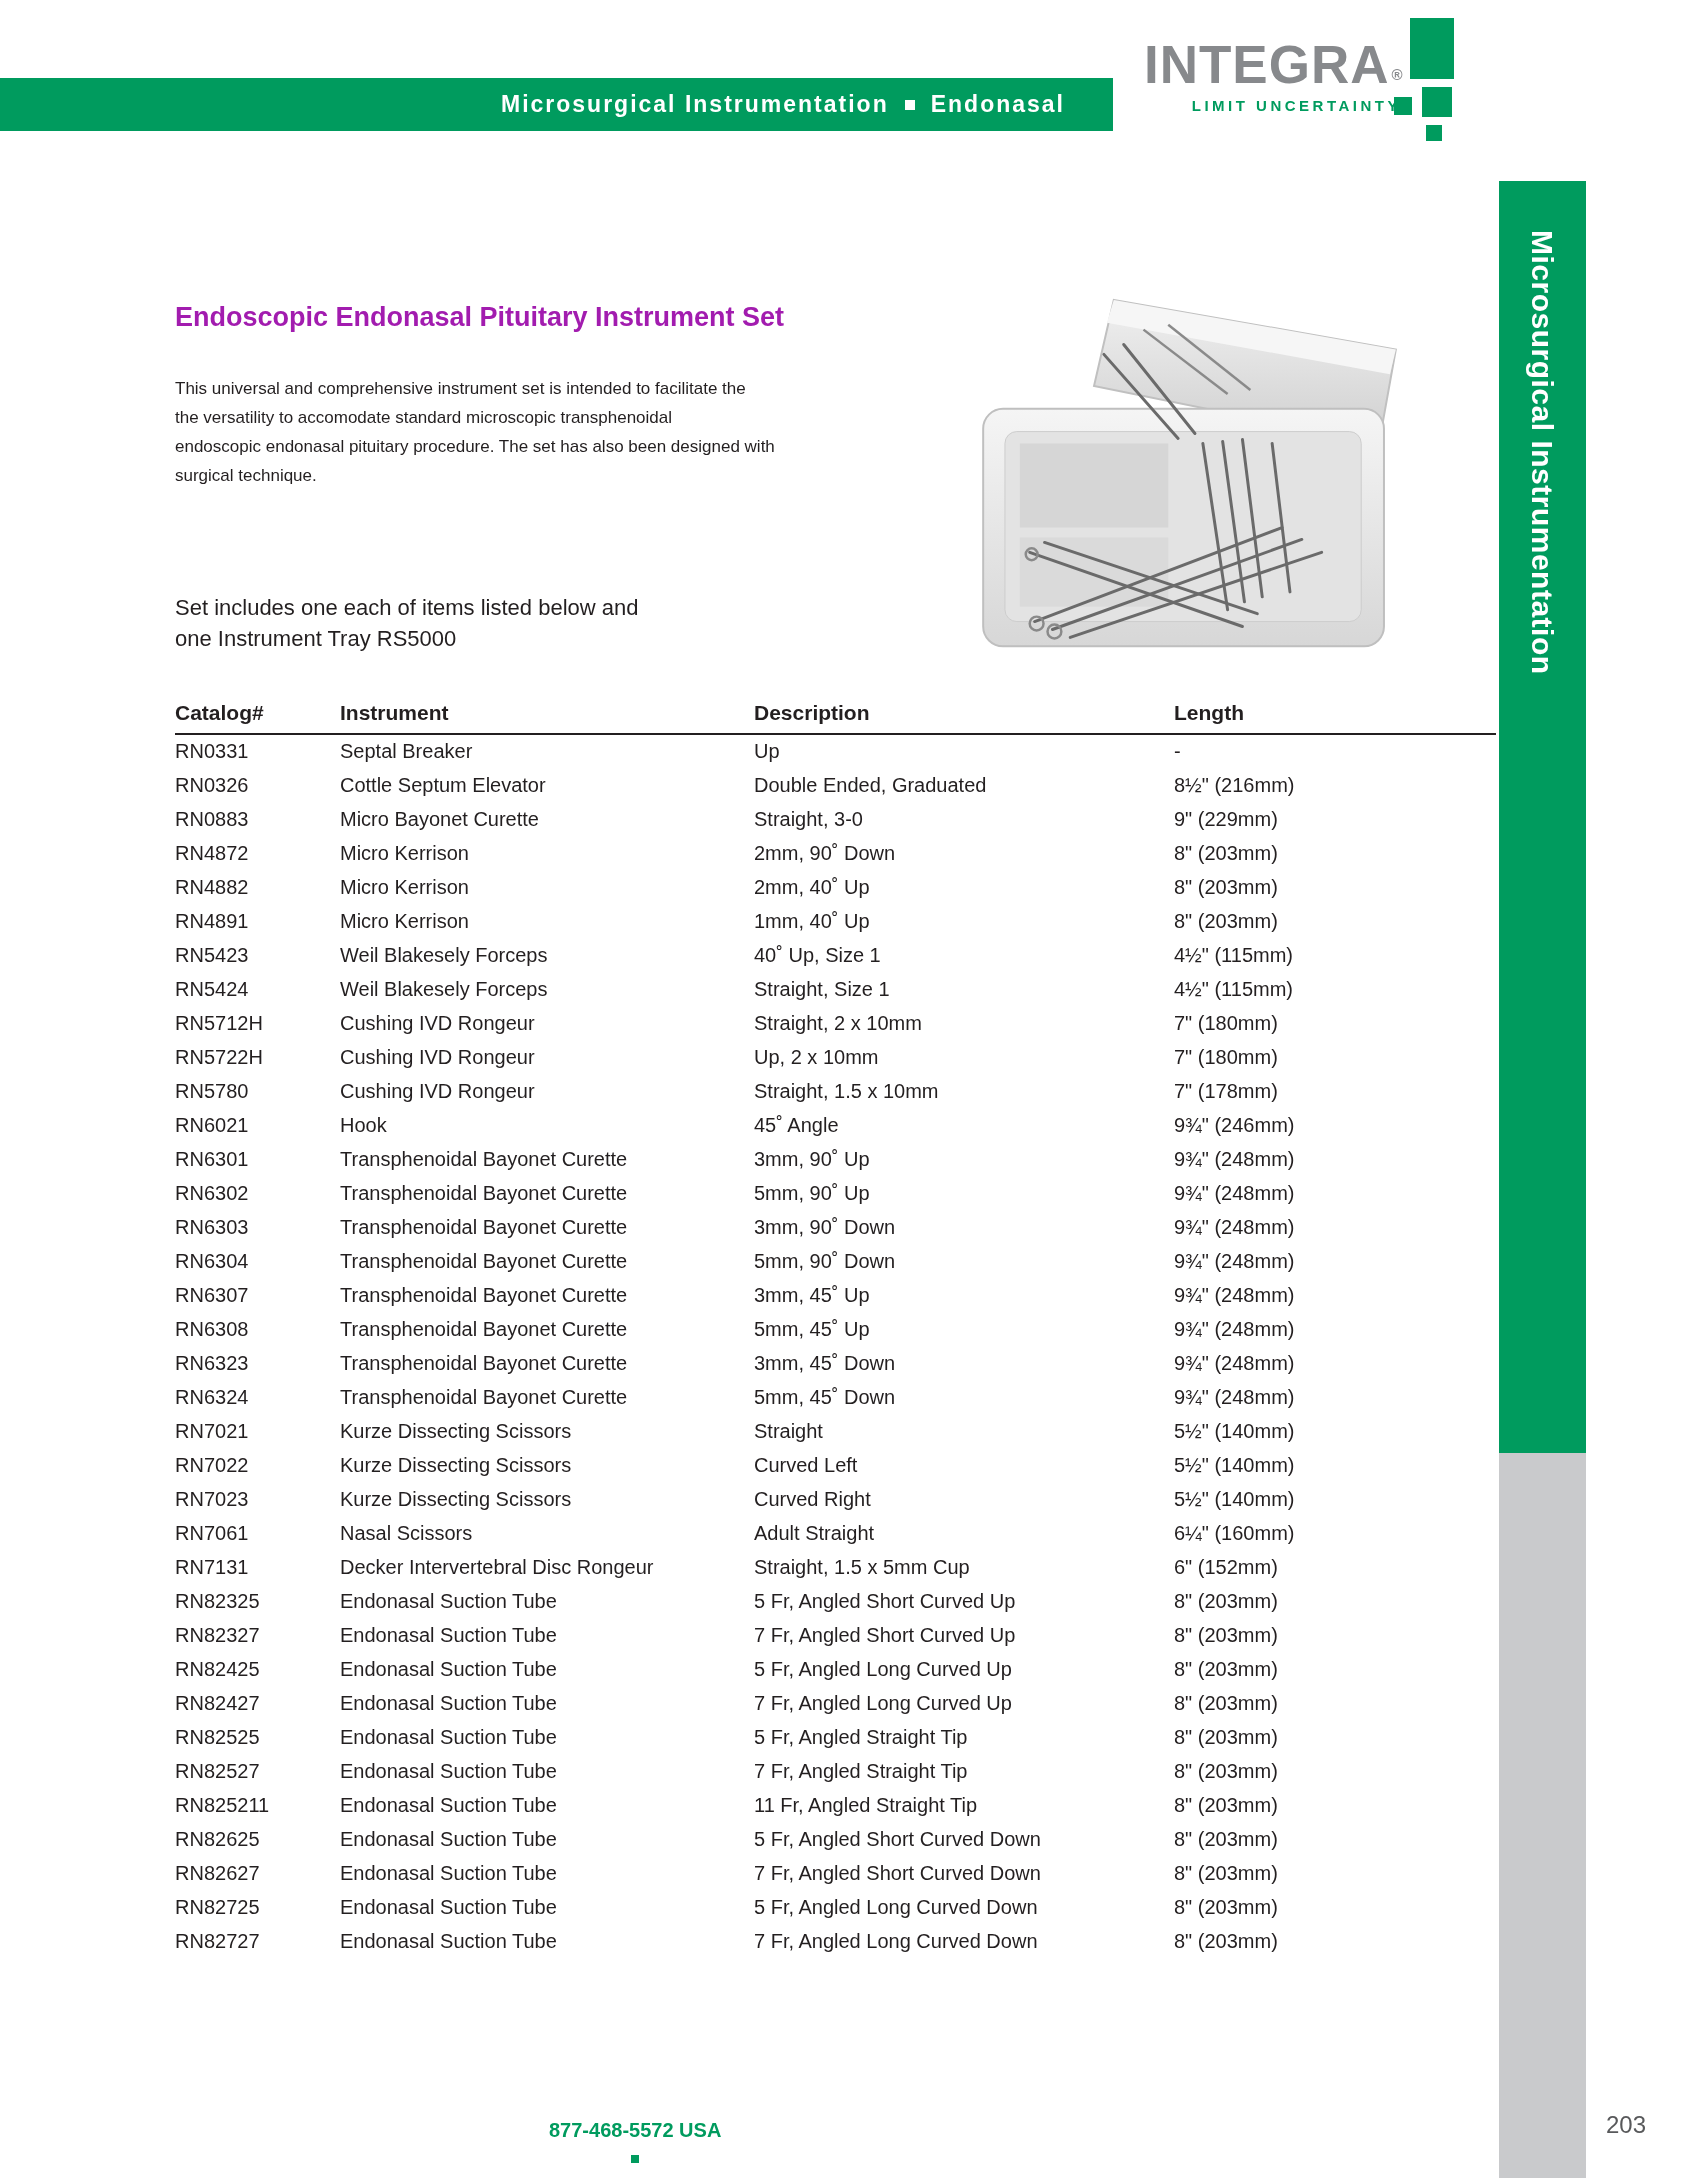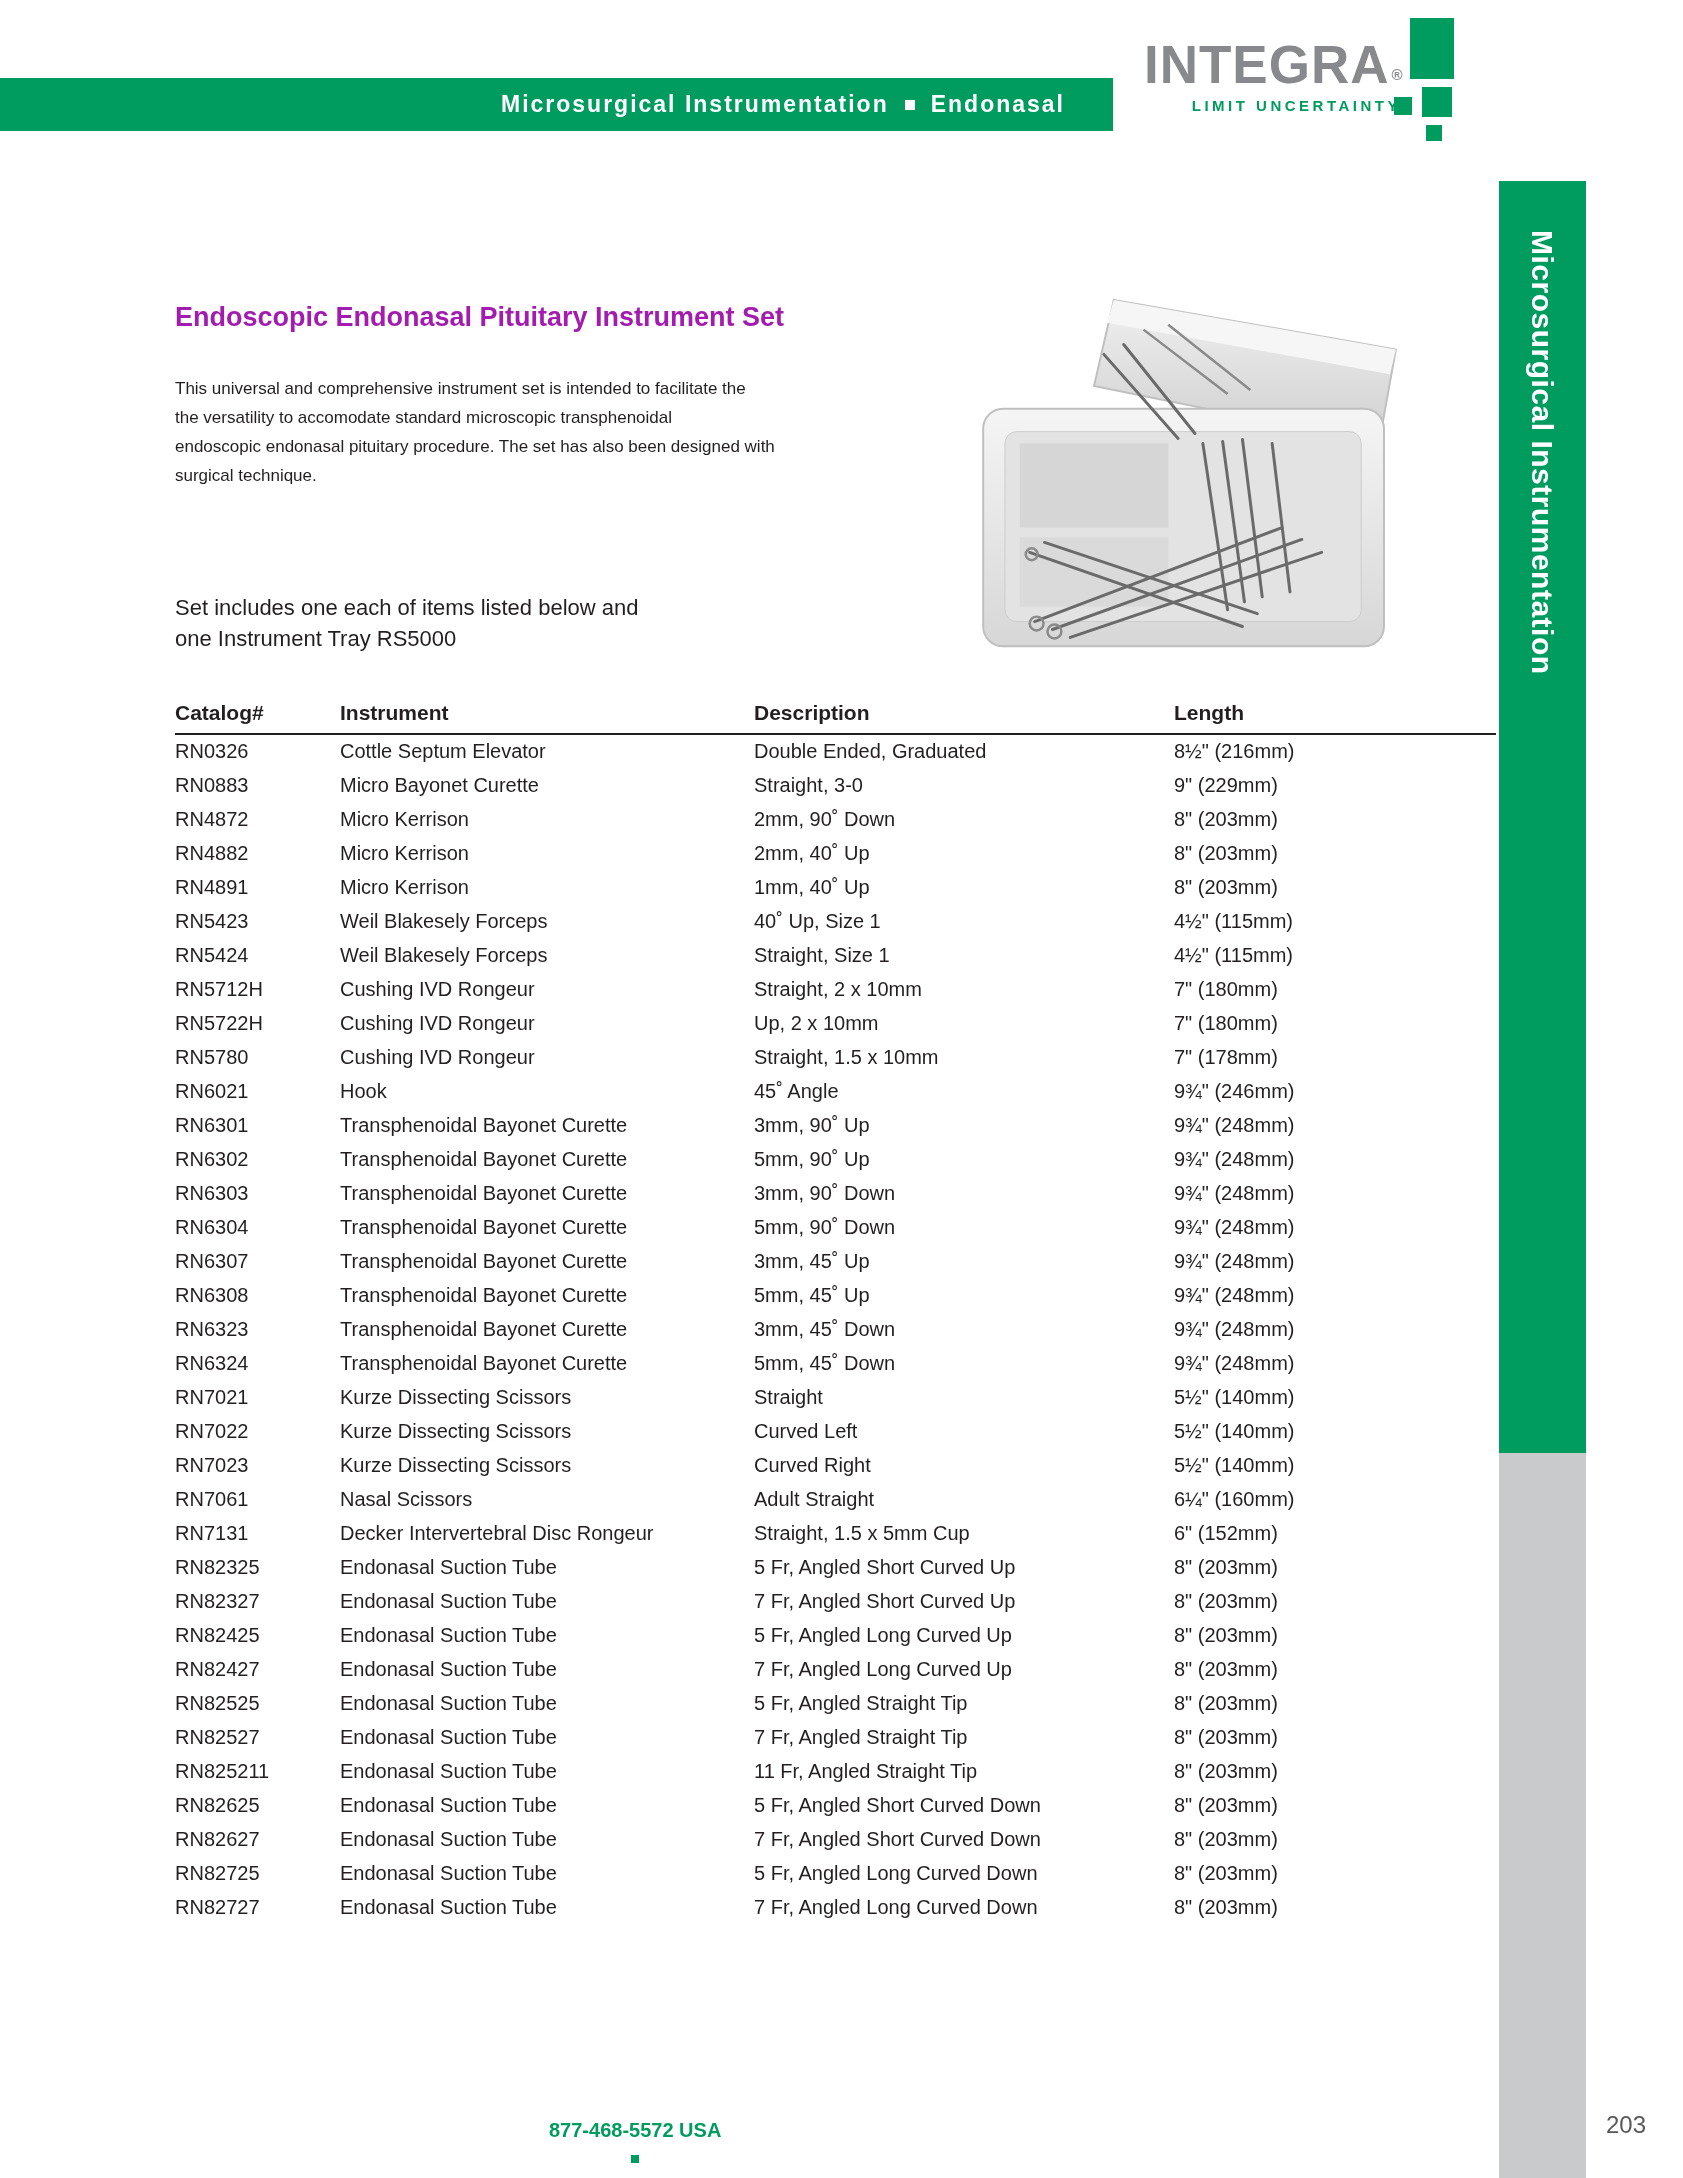--- a/index.html
+++ b/index.html
@@ -173,20 +173,26 @@
       </colgroup>
     <thead>
       <tr>
         <th>Catalog#</th>
         <th>Instrument</th>
         <th>Description</th>
         <th>Length</th>
       </tr>
     </thead>
     <tbody>
+    <tr>
+      <td>RN0331</td>
+      <td>Septal Breaker</td>
+      <td>Up</td>
+      <td>-</td>
+    </tr>
 
     <tr>
       <td>RN0326</td>
       <td>Cottle Septum Elevator</td>
       <td>Double Ended, Graduated</td>
       <td>8½" (216mm)</td>
     </tr>
 
     <tr>
       <td>RN0883</td>

